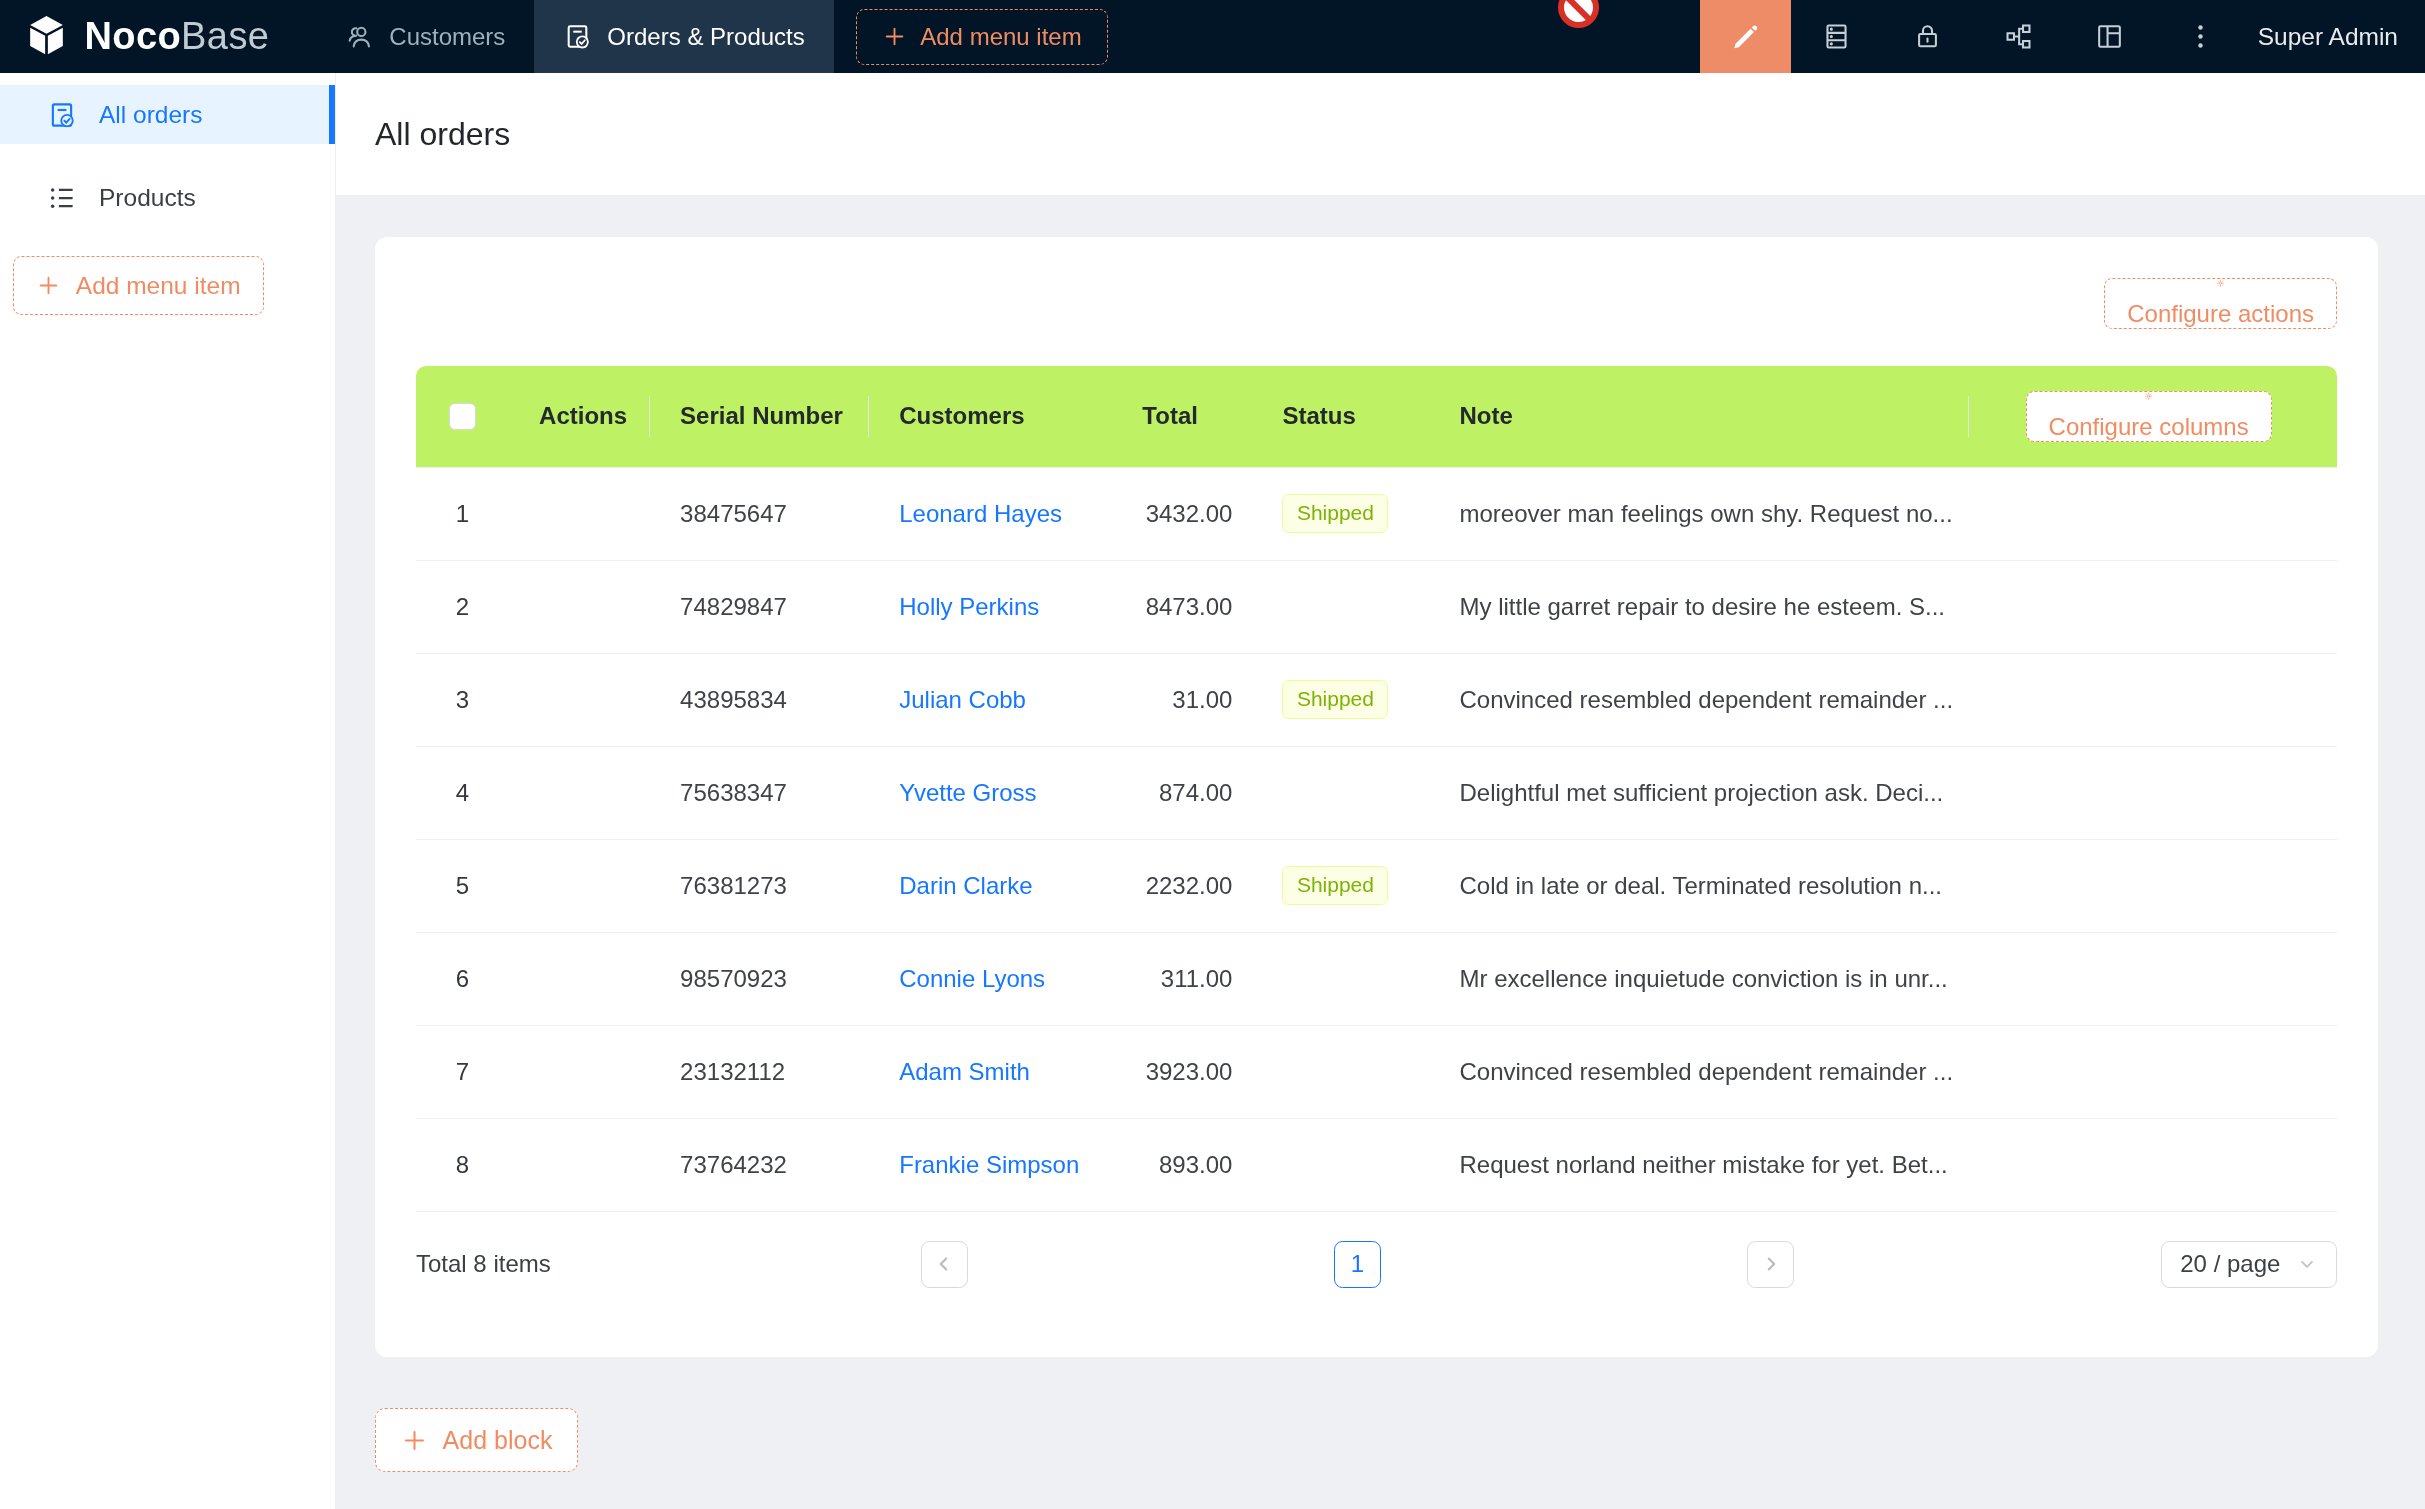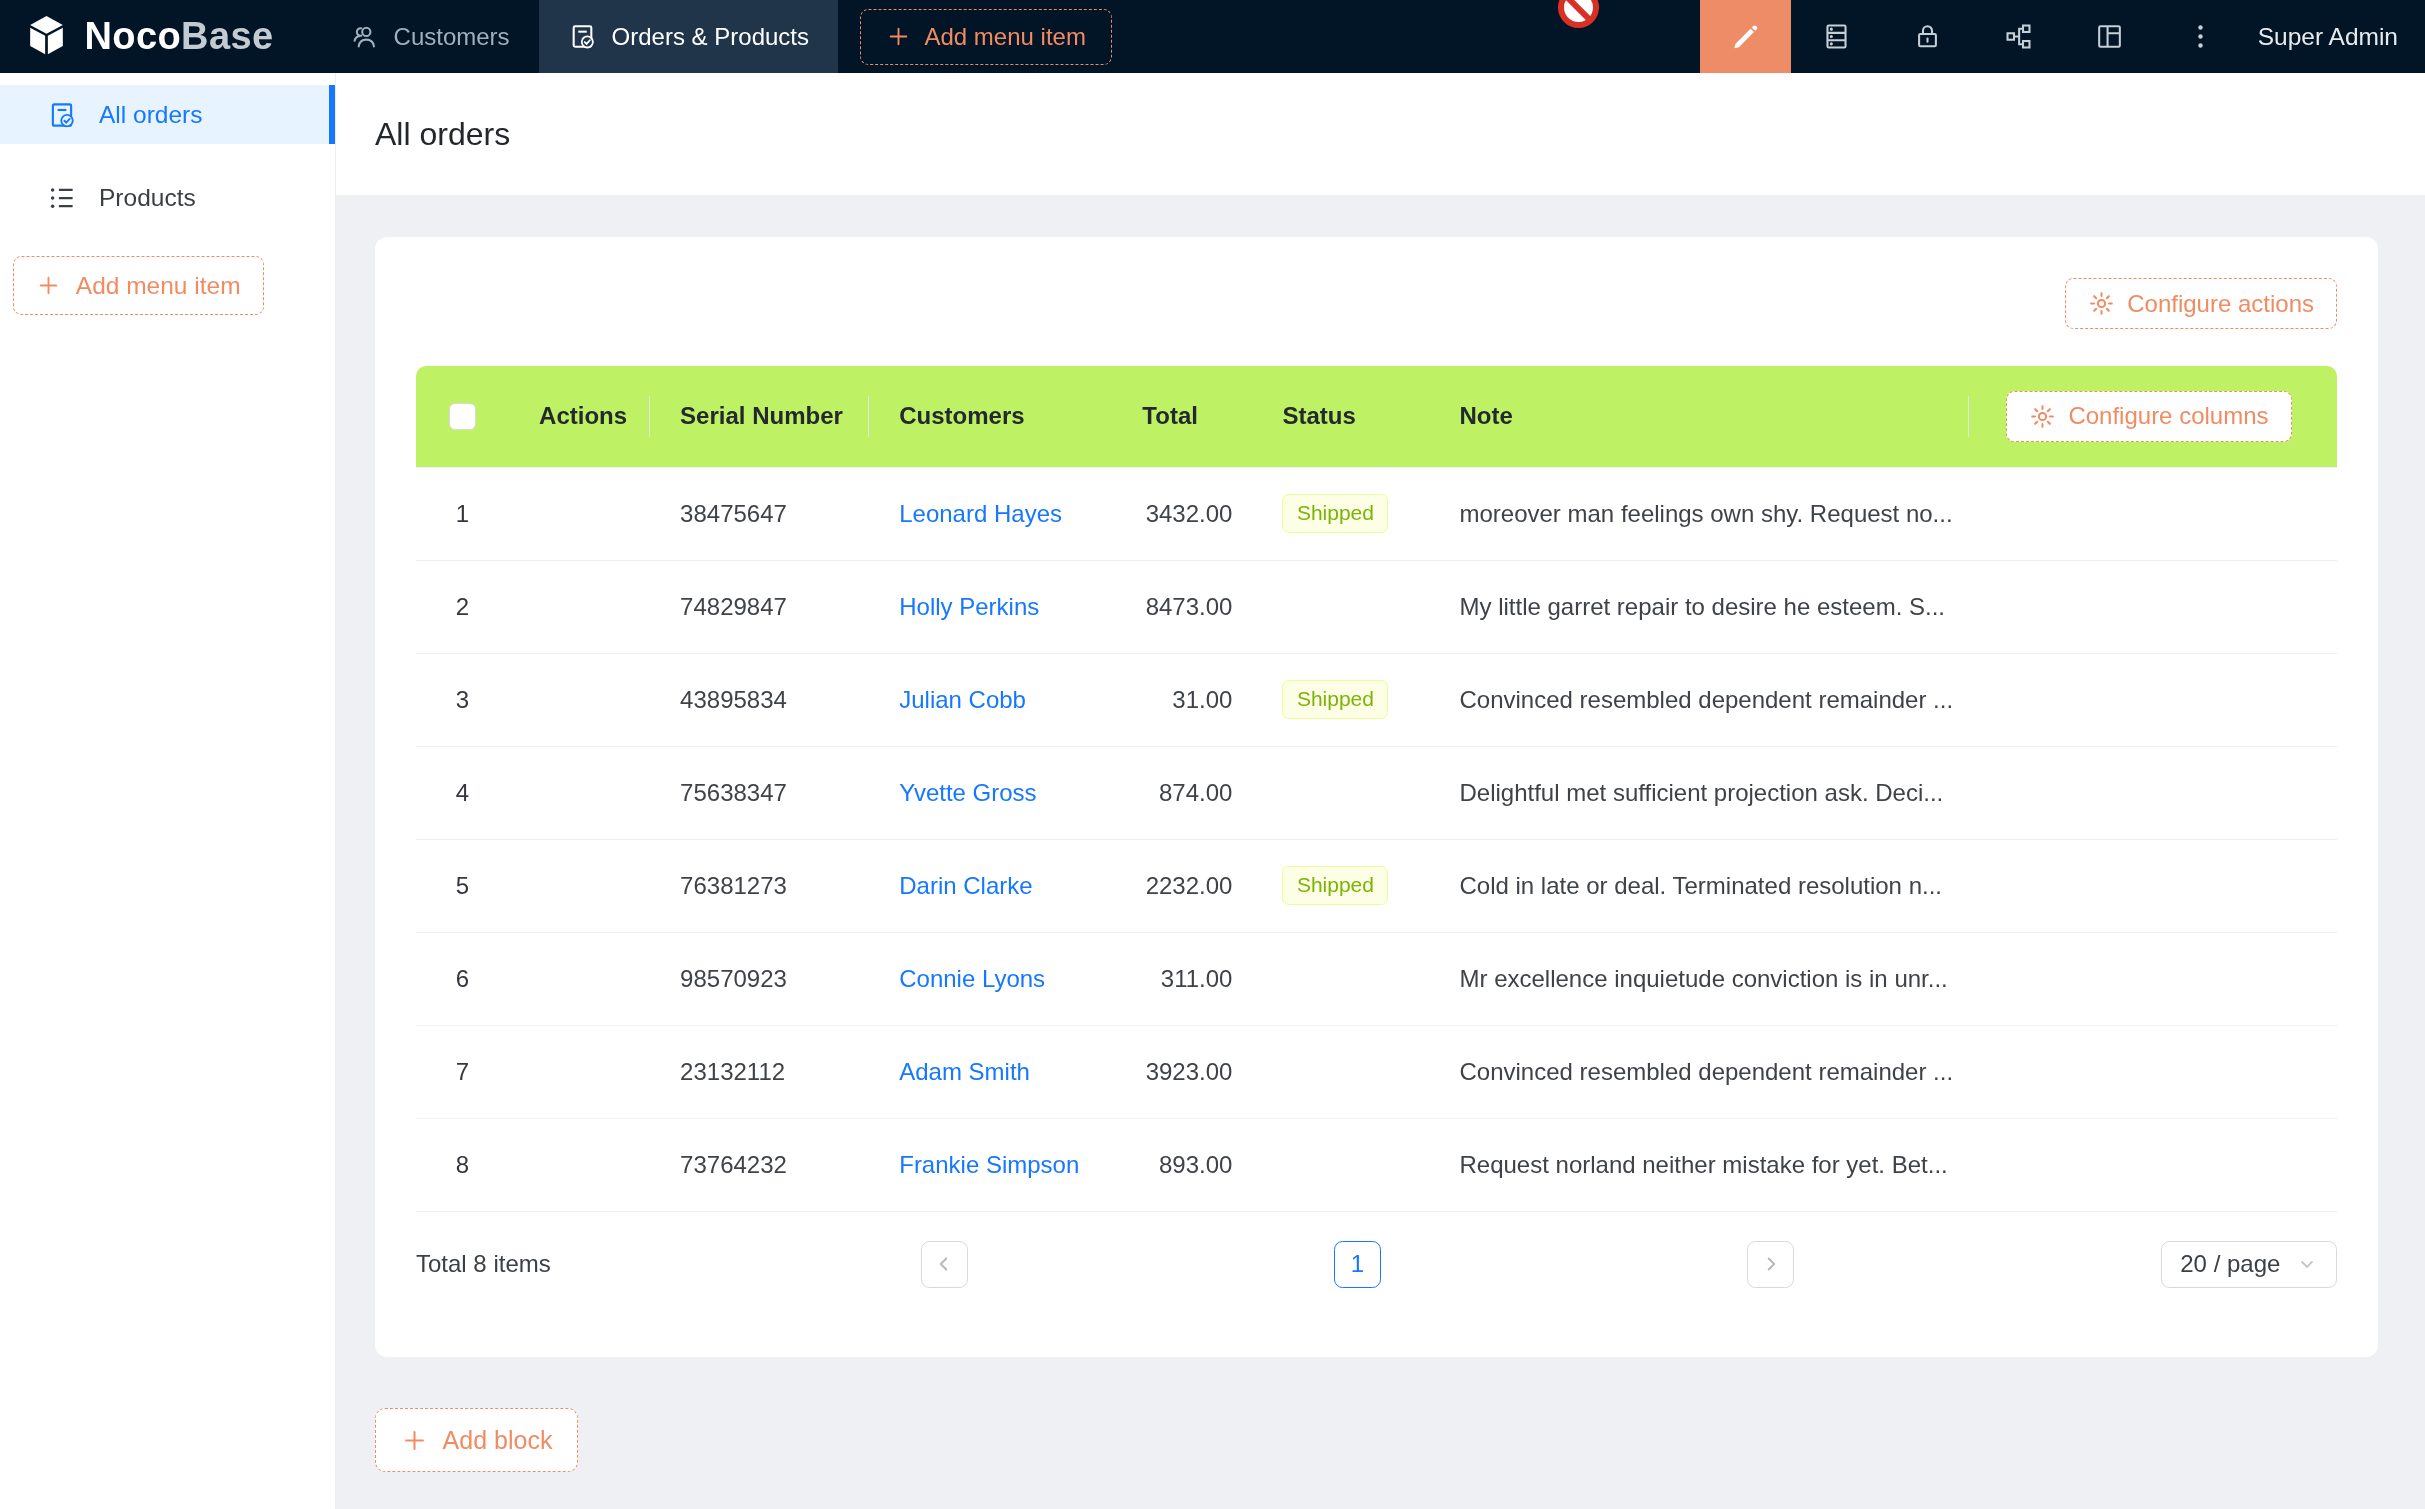--- a/index.html
+++ b/index.html
@@ -20,21 +20,21 @@
     display: flex;
     align-items: stretch;
   }
   .brand {
     display: flex; align-items: center; gap: 13.5px;
     padding: 0 47px 0 22px; cursor: pointer;
   }
   .brand-logo { width: 49px; height: 49px; }
   .brand-text { font-size: 38px; letter-spacing: 0.4px; white-space: nowrap; }
   .brand-bold { color: #ffffff; font-weight: 700; }
-  .brand-light { color: #c3cbd2; font-weight: 700; }
+  .brand-light { color: #c3cbd2; font-weight: 400; }
   .nav-tab {
     display: flex; align-items: center; gap: 15px;
     padding: 0 29px; font-size: 24px; color: #9fb0bd; cursor: pointer;
     --chip: #021527;
   }
   .nav-tab.active { background: #20354a; color: #ffffff; --chip: #20354a; }
   .nav-tab .tab-icon { width: 29px; height: 29px; }
   .nav-add-btn {
     align-self: center; margin-left: 22px;
     height: 56px; padding: 0 25px;
@@ -111,20 +111,21 @@
     background: #ffffff; border-radius: 12px;
     height: 1120px; padding: 41px; overflow: hidden;
   }
   .card-toolbar { display: flex; justify-content: flex-end; }
   .config-btn {
     height: 51px; padding: 0 22px;
     display: inline-flex; align-items: center; gap: 12.7px;
     border: 1.7px dashed #f18b62; border-radius: 8.5px;
     background: #ffffff; color: #f18b62; font-size: 24px; cursor: pointer;
     white-space: nowrap;
+    flex-direction: column;
   }
   .config-btn svg { width: 27px; height: 27px; }
 
   
   table.orders {
     width: 100%; margin-top: 37px;
     border-collapse: collapse; table-layout: fixed;
   }
   .orders th {
     height: 101px; background: #bef264;

